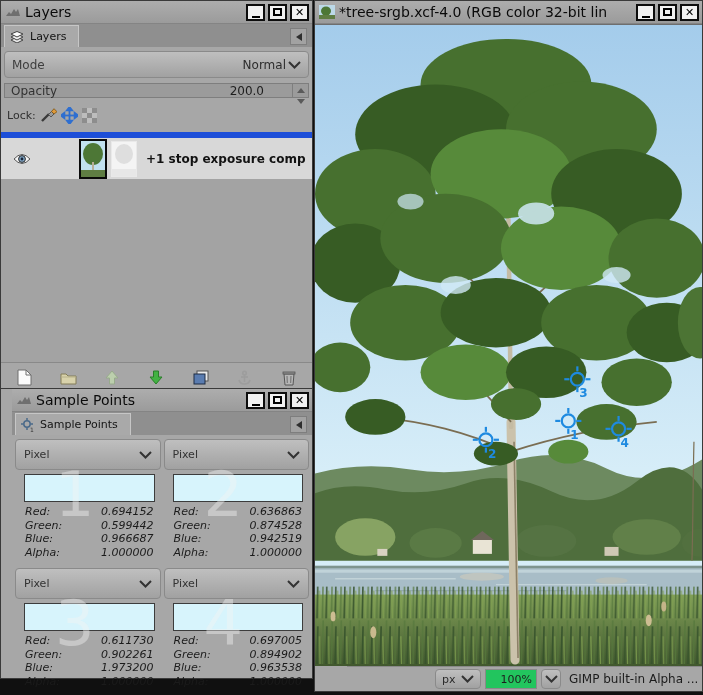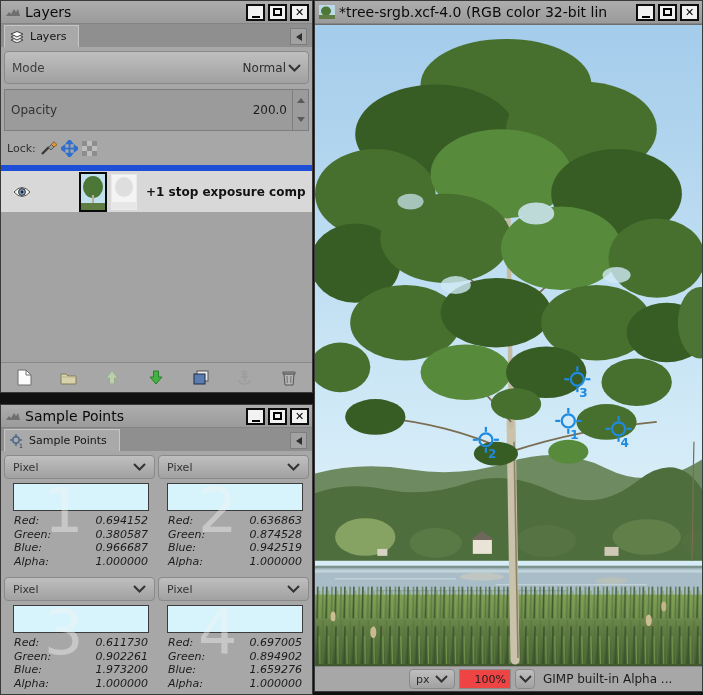--- a/index.html
+++ b/index.html
@@ -20,28 +20,28 @@
   
   .tabrow{height:23px;flex:0 0 23px;background:#8f8f8f;display:flex;align-items:flex-end;
           padding:0 4px 0 3px;position:relative;}
   .tab{height:21px;display:flex;align-items:center;background:#a9a9a9;
        border:1px solid #c6c6c6;border-bottom:none;padding:0 12px 0 5px;gap:5px;}
   .tab .tlabel{font-size:11px;color:#141414;}
   .tabmenu{position:absolute;right:5px;top:4px;width:15px;height:15px;background:#a2a2a2;
            border:1px solid #7e7e7e;display:flex;align-items:center;justify-content:center;}
   .tabmenu::after{content:"";width:0;height:0;border:4px solid transparent;border-right:6px solid #2e2e2e;margin-right:3px;}
   
-  .combo{height:33px;margin:4px 3px 0;border-radius:4px;border:1px solid #8a8a8a;
+  .combo{height:27px;margin:4px 3px 0;border-radius:4px;border:1px solid #8a8a8a;
          background:linear-gradient(#bfbfbf,#a1a1a1);display:flex;align-items:center;
          padding:0 7px;box-sizing:border-box;}
   .combo .clabel{font-size:12px;color:#3e3e3e;}
   .combo .cvalue{margin-left:auto;font-size:12px;color:#2e2e2e;display:flex;align-items:center;gap:2px;}
   .chev{width:13px;height:8px;}
-  .slider{height:42px;margin:5px 3px 0;border:1px solid #7e7e7e;background:#9b9b9b;
-          display:flex;align-items:stretch;box-sizing:border-box;}
+  .slider{height:15px;margin:5px 3px 0;border:1px solid #7e7e7e;background:#9b9b9b;
+          display:flex;align-items:stretch;box-sizing:border-box;gap:23px;}
   .slider .slabel{font-size:12px;color:#323232;align-self:center;padding-left:6px;}
   .slider .svalue{margin-left:auto;font-size:12px;color:#1e1e1e;align-self:center;padding-right:5px;}
   .spin{width:15px;border-left:1px solid #7e7e7e;display:flex;flex-direction:column;}
   .spin span{flex:1;display:flex;align-items:center;justify-content:center;}
   .spin .up::after{content:"";width:0;height:0;border:4px solid transparent;border-bottom:5px solid #5a5a5a;margin-bottom:3px;}
   .spin .dn::after{content:"";width:0;height:0;border:4px solid transparent;border-top:5px solid #5a5a5a;margin-top:3px;}
   .lockrow{margin:6px 6px 0;display:flex;align-items:center;gap:4px;height:22px;}
   .lockrow .llabel{font-size:11px;color:#303030;}
   
   .layerlist{flex:1 1 auto;min-height:0;margin-top:6px;background:#a3a3a3;
@@ -53,39 +53,39 @@
   .thumb{width:24px;height:36px;border:2px solid #0a0a0a;flex:0 0 auto;}
   .maskthumb{width:24px;height:34px;border:1px solid #e9e9e9;margin-left:4px;flex:0 0 auto;}
   .layername{margin-left:9px;font-size:12px;font-weight:bold;color:#121212;white-space:nowrap;}
   
   .dtoolbar{height:29px;flex:0 0 29px;display:flex;align-items:center;justify-content:space-between;
             padding:0 12px;background:#a7a7a7;}
   .toolbtn{width:22px;height:22px;display:flex;align-items:center;justify-content:center;}
   
   .pointsgrid{display:grid;grid-template-columns:1fr 1fr;column-gap:3px;row-gap:9px;padding:4px 3px 0;}
   .pointblk{position:relative;}
-  .pcombo{height:24px;border-radius:4px;border:1px solid #8a8a8a;
+  .pcombo{height:31px;border-radius:4px;border:1px solid #8a8a8a;
           background:linear-gradient(#bfbfbf,#a1a1a1);display:flex;align-items:center;
           padding:0 8px;box-sizing:border-box;font-size:11px;color:#333;}
   .pcombo .chev{margin-left:auto;}
   .swatch{height:26px;margin:4px 6px 3px 9px;border:1px solid #3c3c3c;}
   .valrow{display:flex;justify-content:space-between;padding:0 7px 0 10px;
           font-size:11px;line-height:13.5px;color:#1b1b1b;position:relative;z-index:1;font-style:italic;}
   .watermark{position:absolute;left:40px;top:26px;font-size:62px;line-height:60px;
              color:rgba(244,244,244,0.42);z-index:0;font-weight:400;}
   
   .canvas{flex:1 1 auto;min-height:0;position:relative;background:#9fc7e4;border-top:1px solid #6e6e6e;}
   .canvas svg{display:block;width:100%;height:100%;}
   .statusbar{height:24px;flex:0 0 24px;display:flex;align-items:center;gap:4px;
-             padding:0 6px;background:#a7a7a7;border-top:1px solid #8a8a8a;}
+             padding:0 0;background:#a7a7a7;border-top:1px solid #8a8a8a;margin-left:32px;}
   .sb-spacer{width:84px;}
   .sb-unit{width:46px;height:20px;border-radius:4px;border:1px solid #8a8a8a;
            background:linear-gradient(#bfbfbf,#a1a1a1);display:flex;align-items:center;
            justify-content:space-between;padding:0 6px;box-sizing:border-box;font-size:11px;color:#2c2c2c;}
-  .sb-zoom{width:52px;height:20px;background:#ef4444;border:1px solid #8a8a8a;box-sizing:border-box;
+  .sb-zoom{width:52px;height:20px;background:#22c55e;border:1px solid #8a8a8a;box-sizing:border-box;
            font-size:11px;color:#1d1d1d;display:flex;align-items:center;justify-content:flex-end;padding-right:4px;}
   .sb-zoombtn{width:20px;height:20px;border-radius:4px;border:1px solid #8a8a8a;
               background:linear-gradient(#bfbfbf,#a1a1a1);display:flex;align-items:center;justify-content:center;box-sizing:border-box;}
   .sb-msg{font-size:12px;color:#1c1c1c;white-space:nowrap;overflow:hidden;margin-left:4px;}
 </style>
 </head>
 <body>
 
 <div class="screen">
 
@@ -234,21 +234,21 @@
         <svg width="14" height="16" viewBox="0 0 14 16">
           <path d="M2 4 h10 l-1 11 h-8 z" fill="#b6b6b6" stroke="#565656"></path>
           <rect x="1" y="2" width="12" height="2" fill="#8f8f8f" stroke="#565656" stroke-width="0.8"></rect>
           <line x1="5" y1="6" x2="5.3" y2="13" stroke="#6e6e6e"></line>
             <line x1="9" y1="6" x2="8.7" y2="13" stroke="#6e6e6e"></line>
         </svg>
       </span>
     </div>
   </div>
 
-  <div class="window" style="left:0;top:404px;width:313px;height:291px;">
+  <div class="window" style="left:0;top:388px;width:313px;height:291px;padding-left:11px;">
     <div class="titlebar">
       <svg class="ticon" viewBox="0 0 16 14">
         <path d="M1 11 l3-4 2 2 3-5 2 3 2-3 2 7 z" fill="#6f6f6f"></path>
       </svg>
       <span class="ttext">Sample Points</span>
       <span class="winbtn">
           <span class="glyph-min"></span>
         </span>
       <span class="winbtn">
           <span class="glyph-max"></span>
@@ -282,21 +282,21 @@
               <polyline points="1,1 6.5,6.5 12,1" fill="none" stroke="#333" stroke-width="2"></polyline>
             </svg>
         </div>
         <div class="swatch" style="background-color:#d7f4fc"></div>
         <div class="valrow">
             <span>Red:</span>
             <span>0.694152</span>
           </div>
         <div class="valrow">
             <span>Green:</span>
-            <span>0.380587</span>
+            <span>0.599442</span>
           </div>
         <div class="valrow">
             <span>Blue:</span>
             <span>0.966687</span>
           </div>
         <div class="valrow">
             <span>Alpha:</span>
             <span>1.000000</span>
           </div>
       </div>
@@ -367,21 +367,21 @@
         <div class="valrow">
             <span>Red:</span>
             <span>0.697005</span>
           </div>
         <div class="valrow">
             <span>Green:</span>
             <span>0.894902</span>
           </div>
         <div class="valrow">
             <span>Blue:</span>
-            <span>1.659276</span>
+            <span>0.963538</span>
           </div>
         <div class="valrow">
             <span>Alpha:</span>
             <span>1.000000</span>
           </div>
       </div>
 
     </div>
   </div>
 

